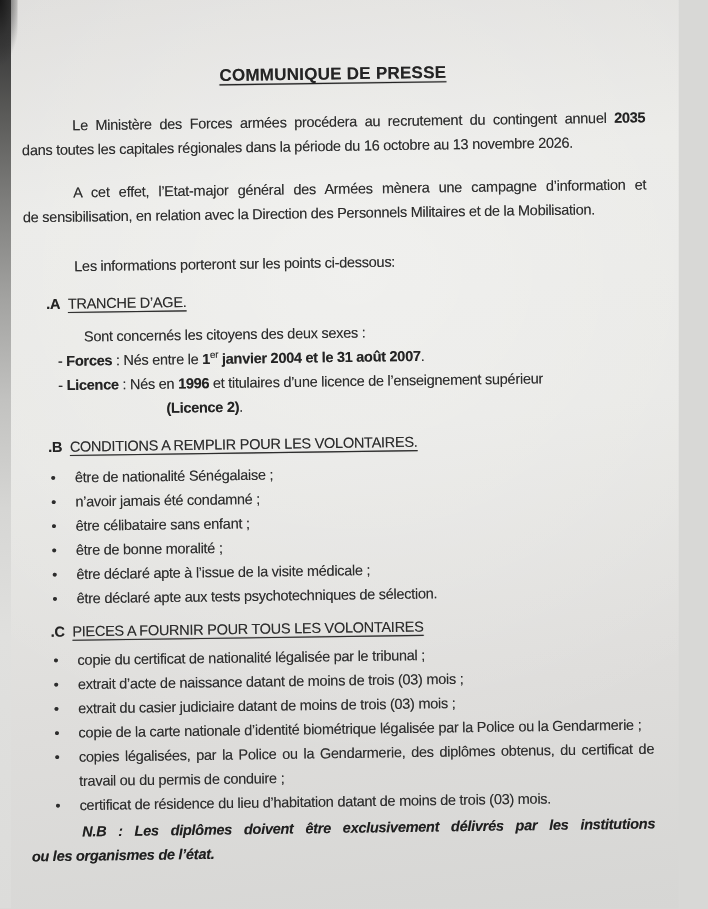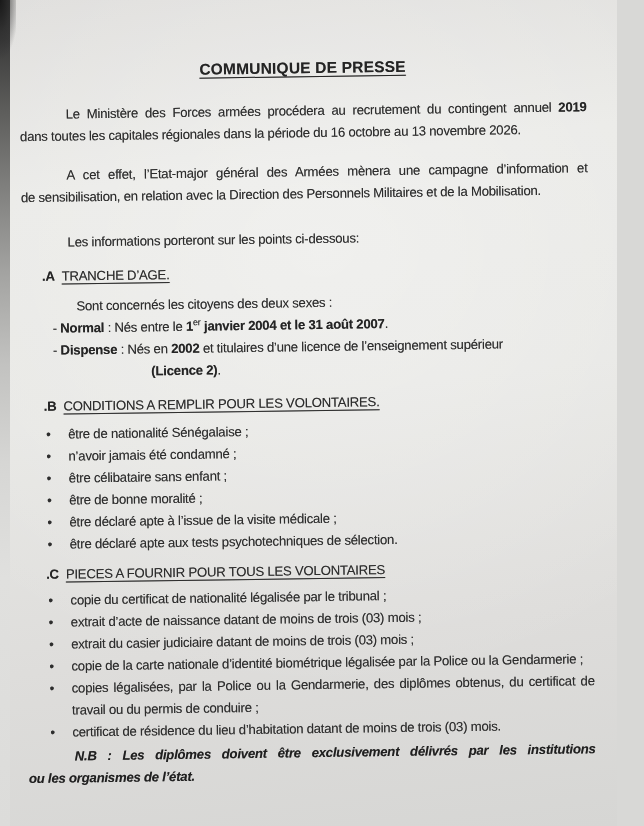--- a/index.html
+++ b/index.html
@@ -72,35 +72,35 @@
 <body>
 
 <div class="photo">
   <div class="edge-shadow"></div>
   <div class="corner-shadow"></div>
 
   <div class="sheet">
 
     <div class="title">COMMUNIQUE DE PRESSE</div>
 
-    <div class="line indent stretch p1"><span>Le Ministère des Forces armées procédera au recrutement du contingent annuel </span><b>2019</b></div>
+    <div class="line indent stretch p1"><span>Le Ministère des Forces armées procédera au recrutement du contingent annuel </span><b>2035</b></div>
     <div class="line">dans toutes les capitales régionales dans la période du 16 octobre au 13 novembre 2026.</div>
 
     <div class="line indent stretch p2">A cet effet, l’Etat-major général des Armées mènera une campagne d’information et</div>
     <div class="line">de sensibilisation, en relation avec la Direction des Personnels Militaires et de la Mobilisation.</div>
 
     <div class="line indent p3">Les informations porteront sur les points ci-dessous:</div>
 
     <div class="sec-head"><b class="marker">.A</b><span class="underlined">TRANCHE D’AGE.</span></div>
 
     <div class="line age-intro">Sont concernés les citoyens des deux sexes :</div>
 
-    <div class="line dashline"><span>- </span><b>Normal</b><span> : Nés entre le </span><b>1</b><sup>er</sup><b> janvier 2004 et le 31 août 2007</b><span>.</span></div>
+    <div class="line dashline"><span>- </span><b>Forces</b><span> : Nés entre le </span><b>1</b><sup>er</sup><b> janvier 2004 et le 31 août 2007</b><span>.</span></div>
 
-    <div class="line dashline"><span>- </span><b>Dispense</b><span> : Nés en </span><b>2002</b><span> et titulaires d’une licence de l’enseignement supérieur</span></div>
+    <div class="line dashline"><span>- </span><b>Licence</b><span> : Nés en </span><b>1996</b><span> et titulaires d’une licence de l’enseignement supérieur</span></div>
 
     <div class="line licence-line"><b>(Licence 2)</b><span>.</span></div>
 
     <div class="sec-head sec-b"><b class="marker">.B</b><span class="underlined">CONDITIONS A REMPLIR POUR LES VOLONTAIRES.</span></div>
 
     <ul class="bullets">
 
     <li><span>être de nationalité Sénégalaise ;</span></li>
         <li><span>n’avoir jamais été condamné ;</span></li>
         <li><span>être célibataire sans enfant ;</span></li>

